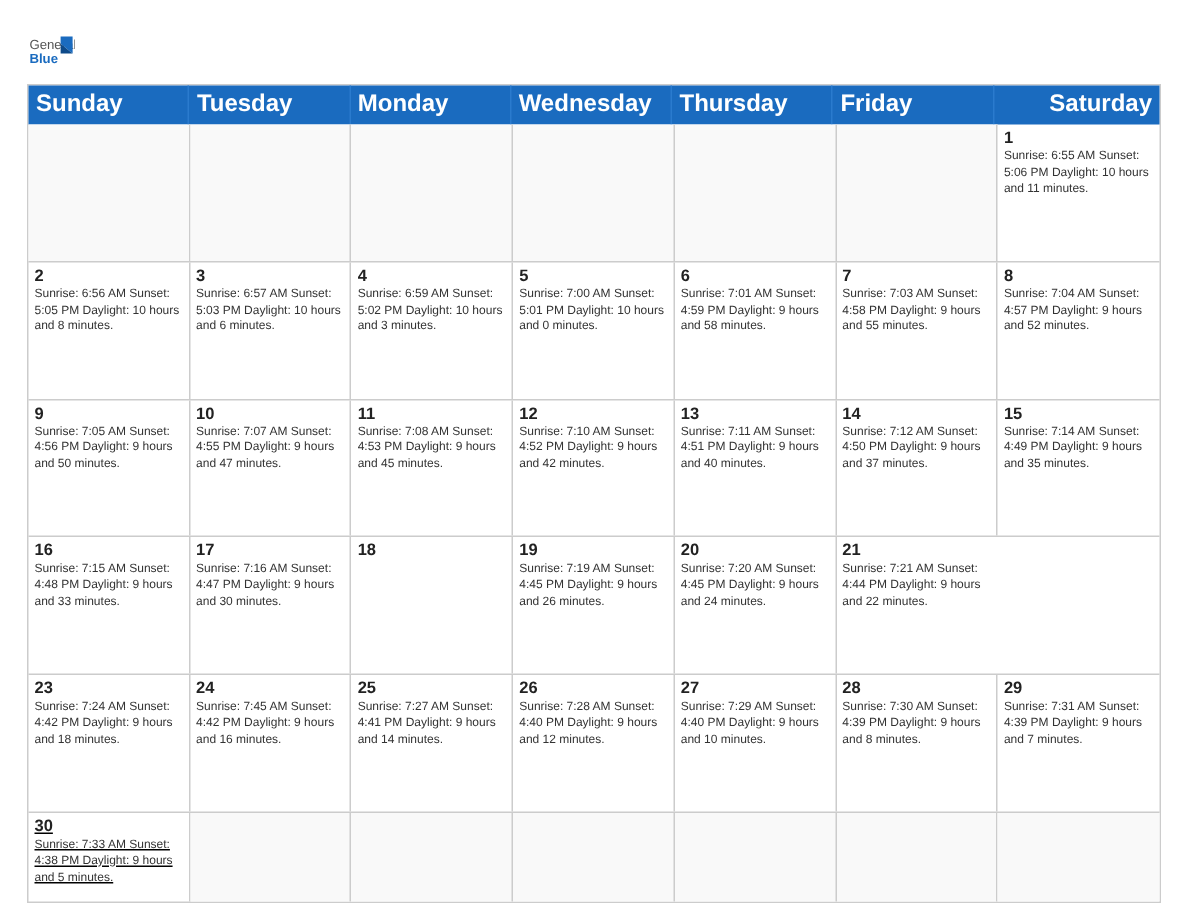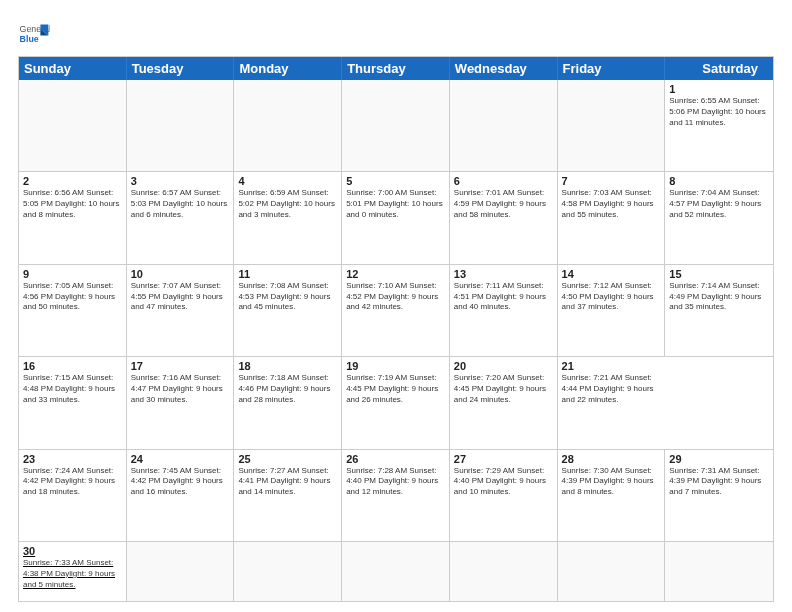--- a/index.html
+++ b/index.html
@@ -51,21 +51,21 @@
       display: flex;
       flex-direction: column;
     }
     .cal-header {
       display: grid;
       grid-template-columns: repeat(7, 1fr);
       background: #1a6bbf;
     }
     .cal-header-cell {
       color: #fff;
-      font-size: 13px;
+      font-size: 16px;
       font-weight: bold;
       padding: 4px 5px;
       border-right: 1px solid #2a7bce;
       text-align: left;
     }
     .cal-header-cell:last-child { border-right: none; margin-left: 32px; }
     .cal-body {
       display: flex;
       flex-direction: column;
       flex: 1;
@@ -122,22 +122,22 @@
       <div class="month-title"></div>
       <div class="subtitle"></div>
     </div>
   </div>
 
   <div class="calendar">
     <div class="cal-header">
     <div class="cal-header-cell">Sunday</div>
         <div class="cal-header-cell">Tuesday</div>
         <div class="cal-header-cell">Monday</div>
+        <div class="cal-header-cell">Wednesday</div>
         <div class="cal-header-cell">Thursday</div>
-        <div class="cal-header-cell">Wednesday</div>
         <div class="cal-header-cell">Friday</div>
         <div class="cal-header-cell">Saturday</div>
       </div>
     <div class="cal-body">
     <div class="cal-row">
           <div class="cal-cell empty"></div>
           <div class="cal-cell empty"></div>
           <div class="cal-cell empty"></div>
           <div class="cal-cell empty"></div>
           <div class="cal-cell empty"></div>
@@ -245,23 +245,20 @@
 Daylight: 9 hours and 33 minutes.</div>
           </div>
           <div class="cal-cell">
             <span class="day-num">17</span>
             <div class="day-info">Sunrise: 7:16 AM
 Sunset: 4:47 PM
 Daylight: 9 hours and 30 minutes.</div>
           </div>
           <div class="cal-cell">
             <span class="day-num">18</span>
-            <div class="day-info">Sunrise: 7:18 AM
-Sunset: 4:46 PM
-Daylight: 9 hours and 28 minutes.</div>
           </div>
           <div class="cal-cell">
             <span class="day-num">19</span>
             <div class="day-info">Sunrise: 7:19 AM
 Sunset: 4:45 PM
 Daylight: 9 hours and 26 minutes.</div>
           </div>
           <div class="cal-cell">
             <span class="day-num">20</span>
             <div class="day-info">Sunrise: 7:20 AM

